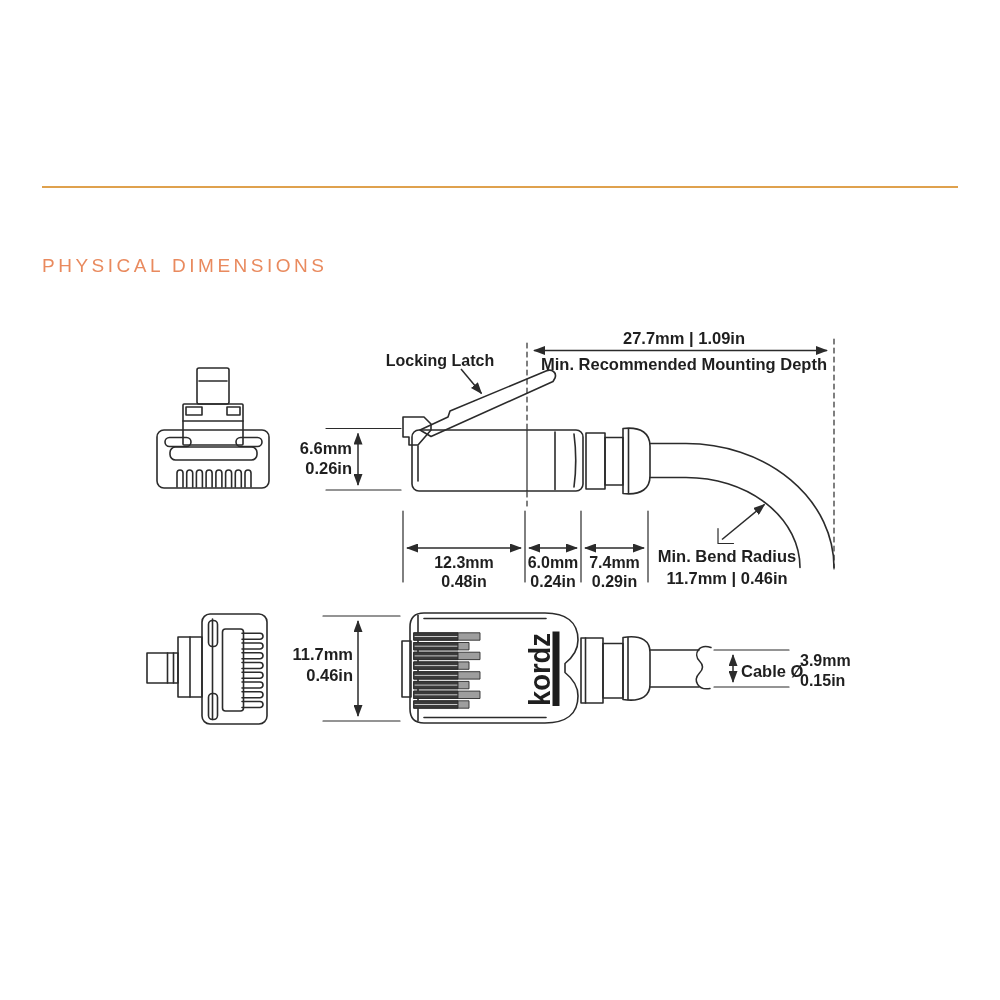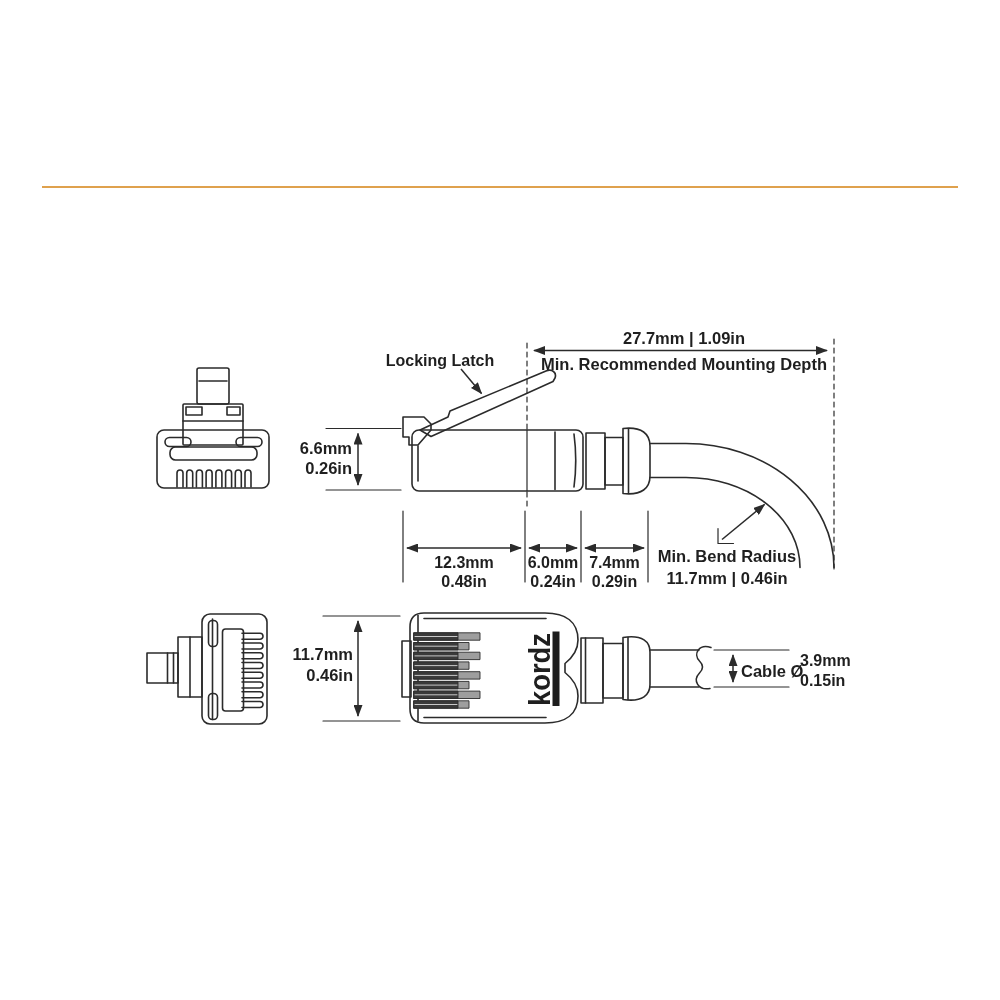--- a/index.html
+++ b/index.html
@@ -13,20 +13,21 @@
   .thin{stroke-width:1.2;}
   .dim{stroke:#2B2B2B;fill:none;stroke-width:1.5;}
   .dash{stroke-dasharray:5 4;stroke-width:1.2;}
 </style>
 </head>
 <body>
 
 <div class="page">
 
   <div class="accent-rule"></div>
+  <div class="section-heading">PHYSICAL DIMENSIONS</div>
 
   <svg width="1000" height="1000" viewBox="0 0 1000 1000" style="position:absolute;left:0;top:0;">
     <defs>
       <marker id="ah" viewBox="0 0 12 9" refX="11" refY="4.5" markerWidth="12" markerHeight="9" markerUnits="userSpaceOnUse" orient="auto-start-reverse">
         <path d="M0,0 L12,4.5 L0,9 Z" fill="#2B2B2B"></path>
       </marker>
     </defs>
 
     <g class="ln">
       <rect x="197" y="368" width="32" height="36" rx="2"></rect>

